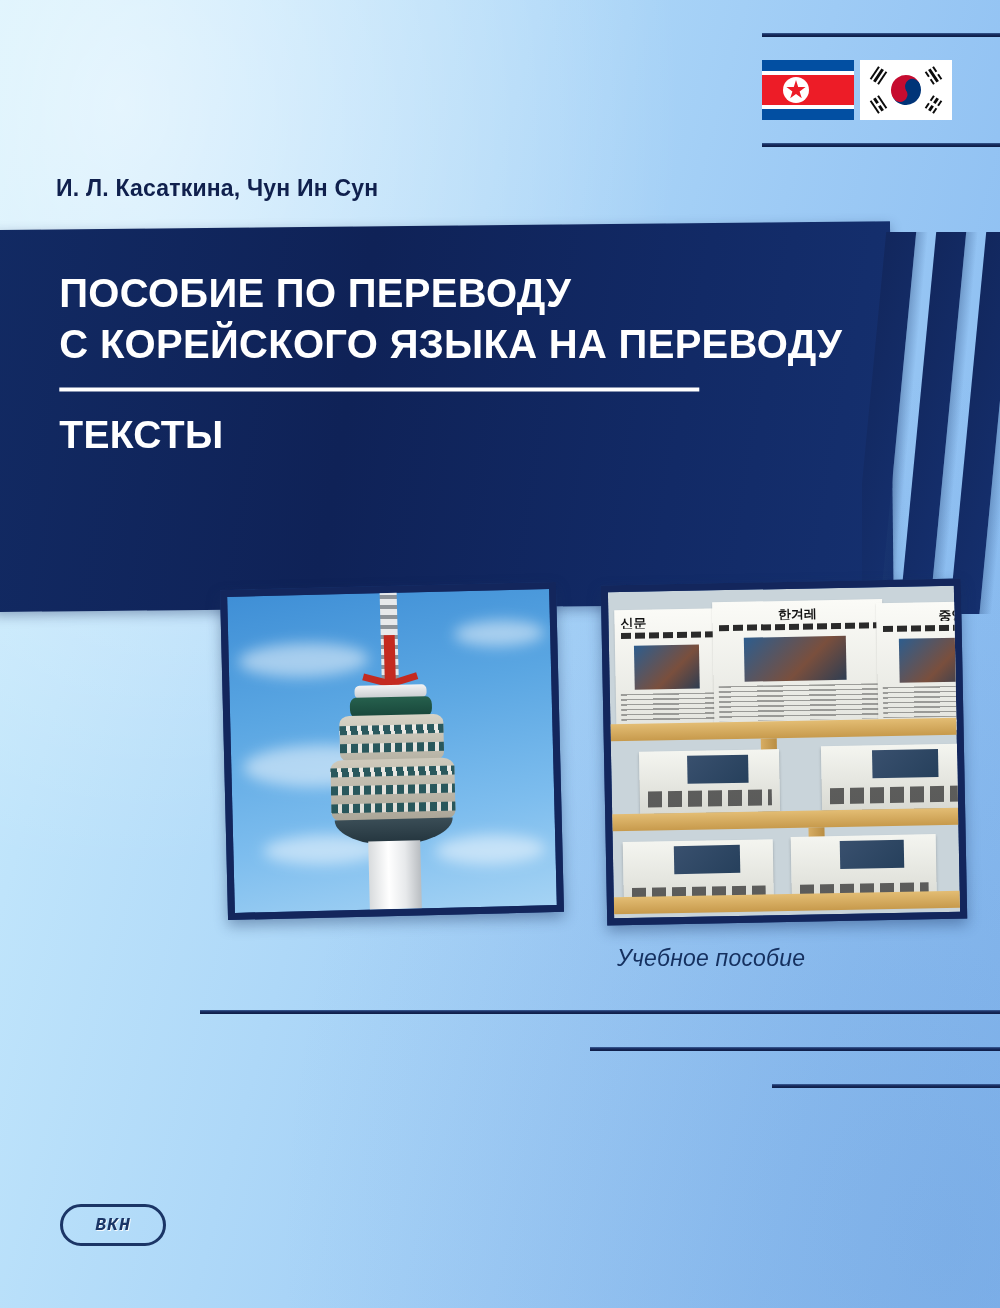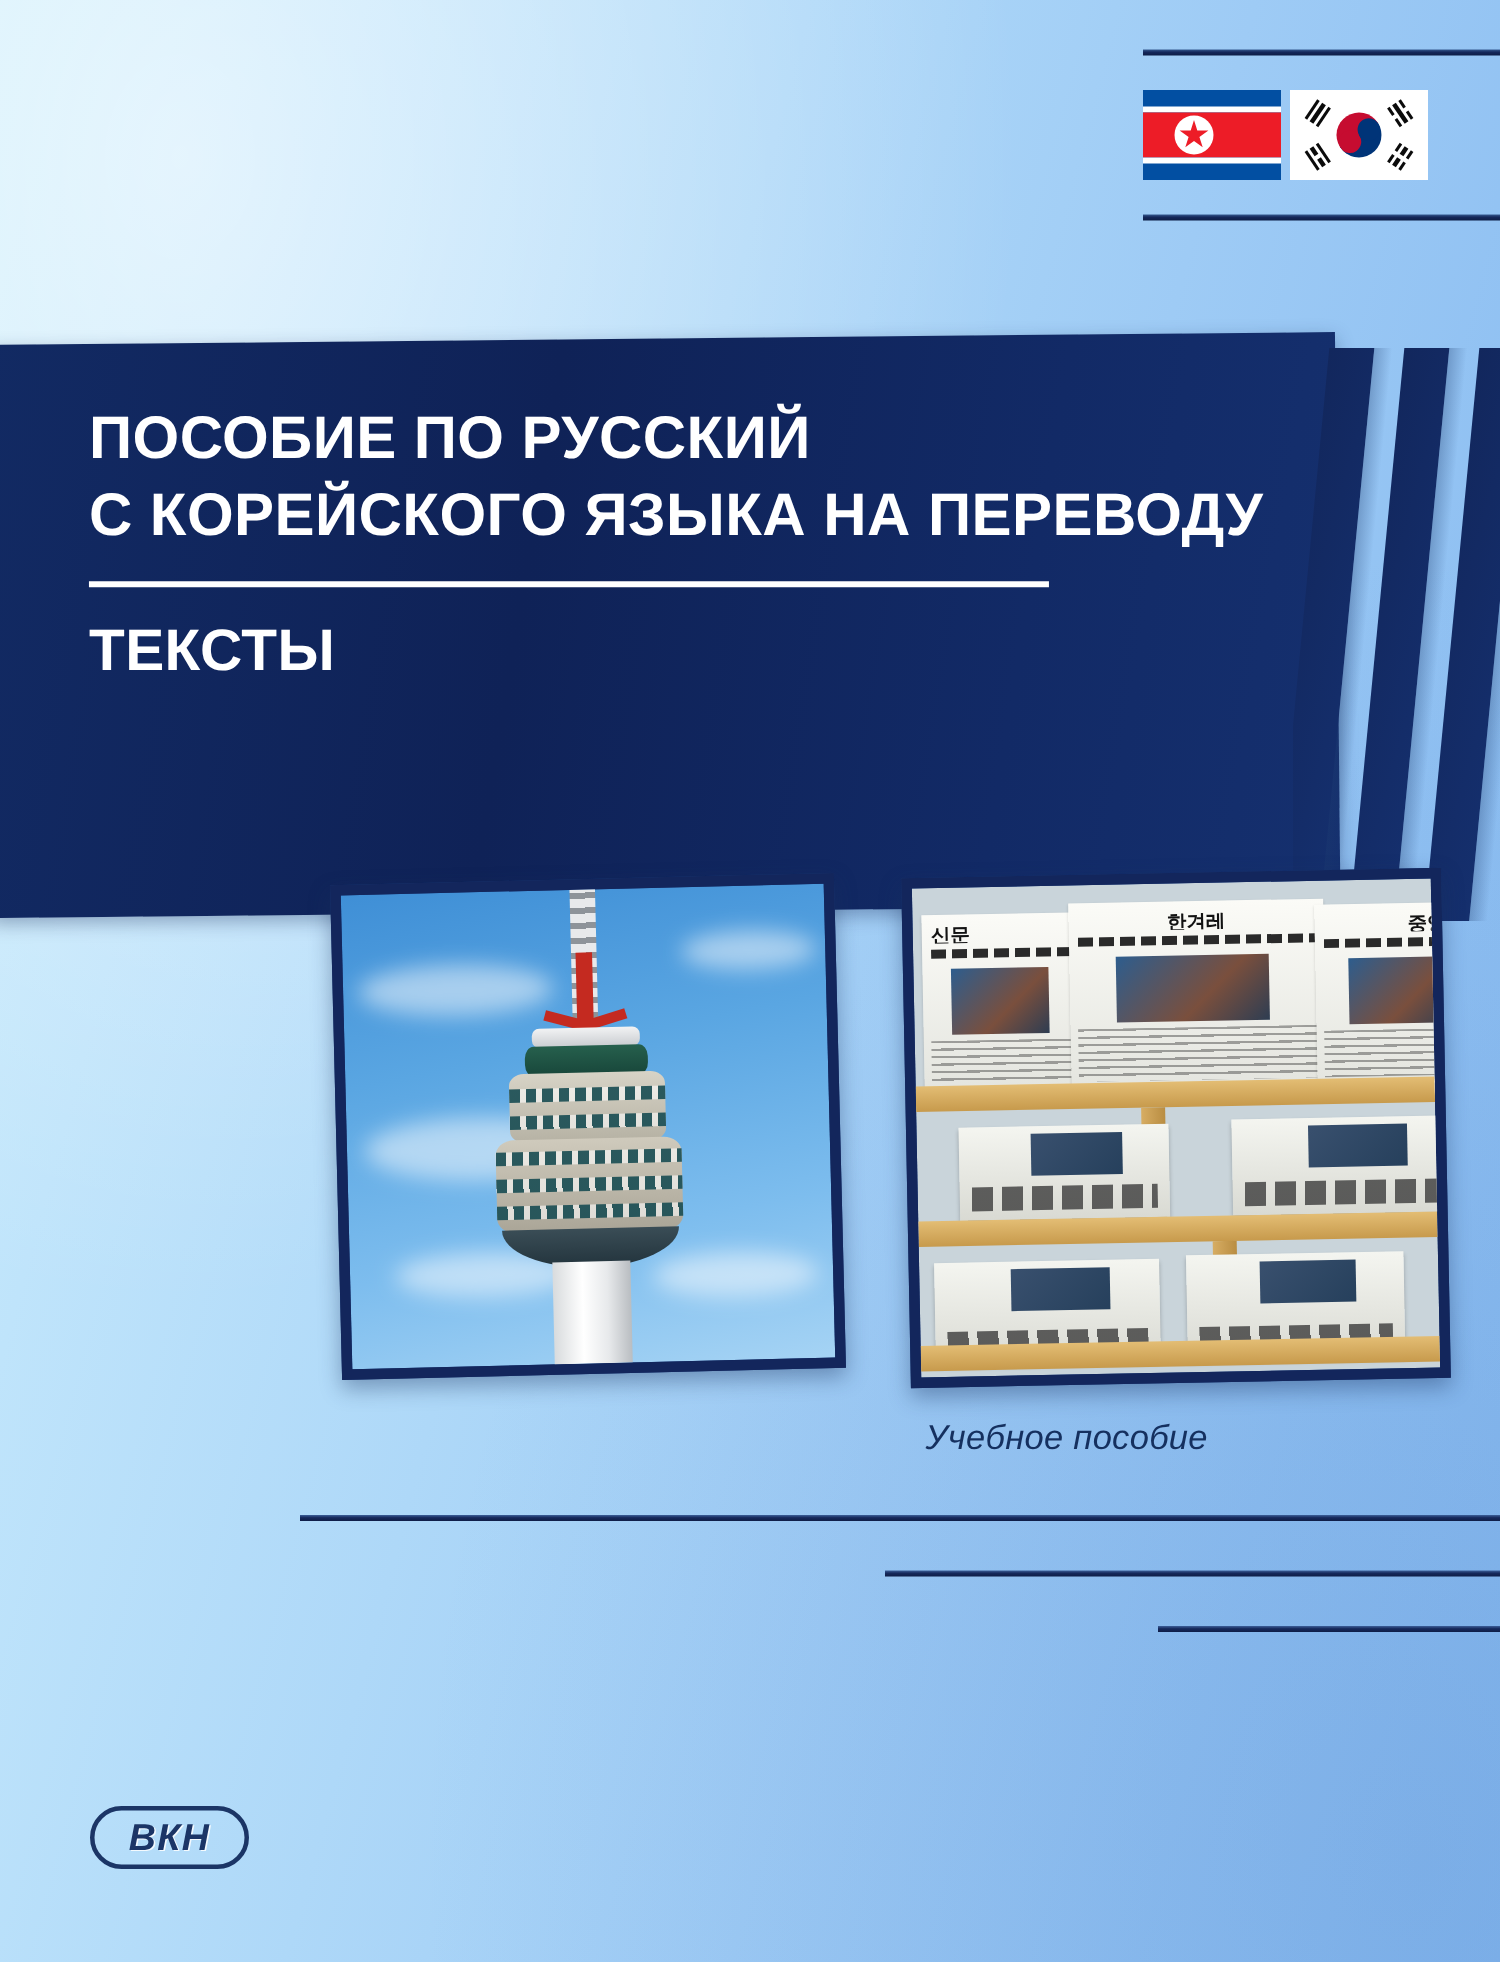--- a/index.html
+++ b/index.html
@@ -350,26 +350,27 @@
   
   .publisher-logo {
     position: absolute;
     left: 60px; bottom: 62px;
     width: 106px; height: 42px;
     border: 3px solid #1b3566;
     border-radius: 21px;
     display: flex; align-items: center; justify-content: center;
   }
   .publisher-logo .mark {
-    font-size: 25px;
+    font-size: 18px;
     font-weight: bold;
     font-style: italic;
     color: #1b3566;
     letter-spacing: 1px;
     text-shadow: 1px 1px 0 rgba(255,255,255,0.85);
+    font-family: Liberation Mono, monospace;
   }
 </style>
 </head>
 <body>
 
 <div id="cover">
 
   <div class="paper-sheen"></div>
 
   <div class="top-rule r1"></div>
@@ -419,24 +420,25 @@
             <b></b>
           </i>
           <i class="split">
             <b></b>
             <b></b>
           </i>
       </div>
     </div>
   </div>
 
+  <div class="author">И. Л. Касаткина, Чун Ин Сун</div>
 
   <div class="title-band">
     <div class="title-inner">
-      <div class="title-line">ПОСОБИЕ ПО РУССКИЙ</div>
+      <div class="title-line">ПОСОБИЕ ПО ПЕРЕВОДУ</div>
       <div class="title-line">С КОРЕЙСКОГО ЯЗЫКА НА ПЕРЕВОДУ</div>
       <div class="title-divider"></div>
       <div class="subtitle-line">ТЕКСТЫ</div>
     </div>
   </div>
 
   <div class="stripes">
     <div class="stripe s1"></div>
     <div class="stripe-shadow h1"></div>
     <div class="stripe s2"></div>

